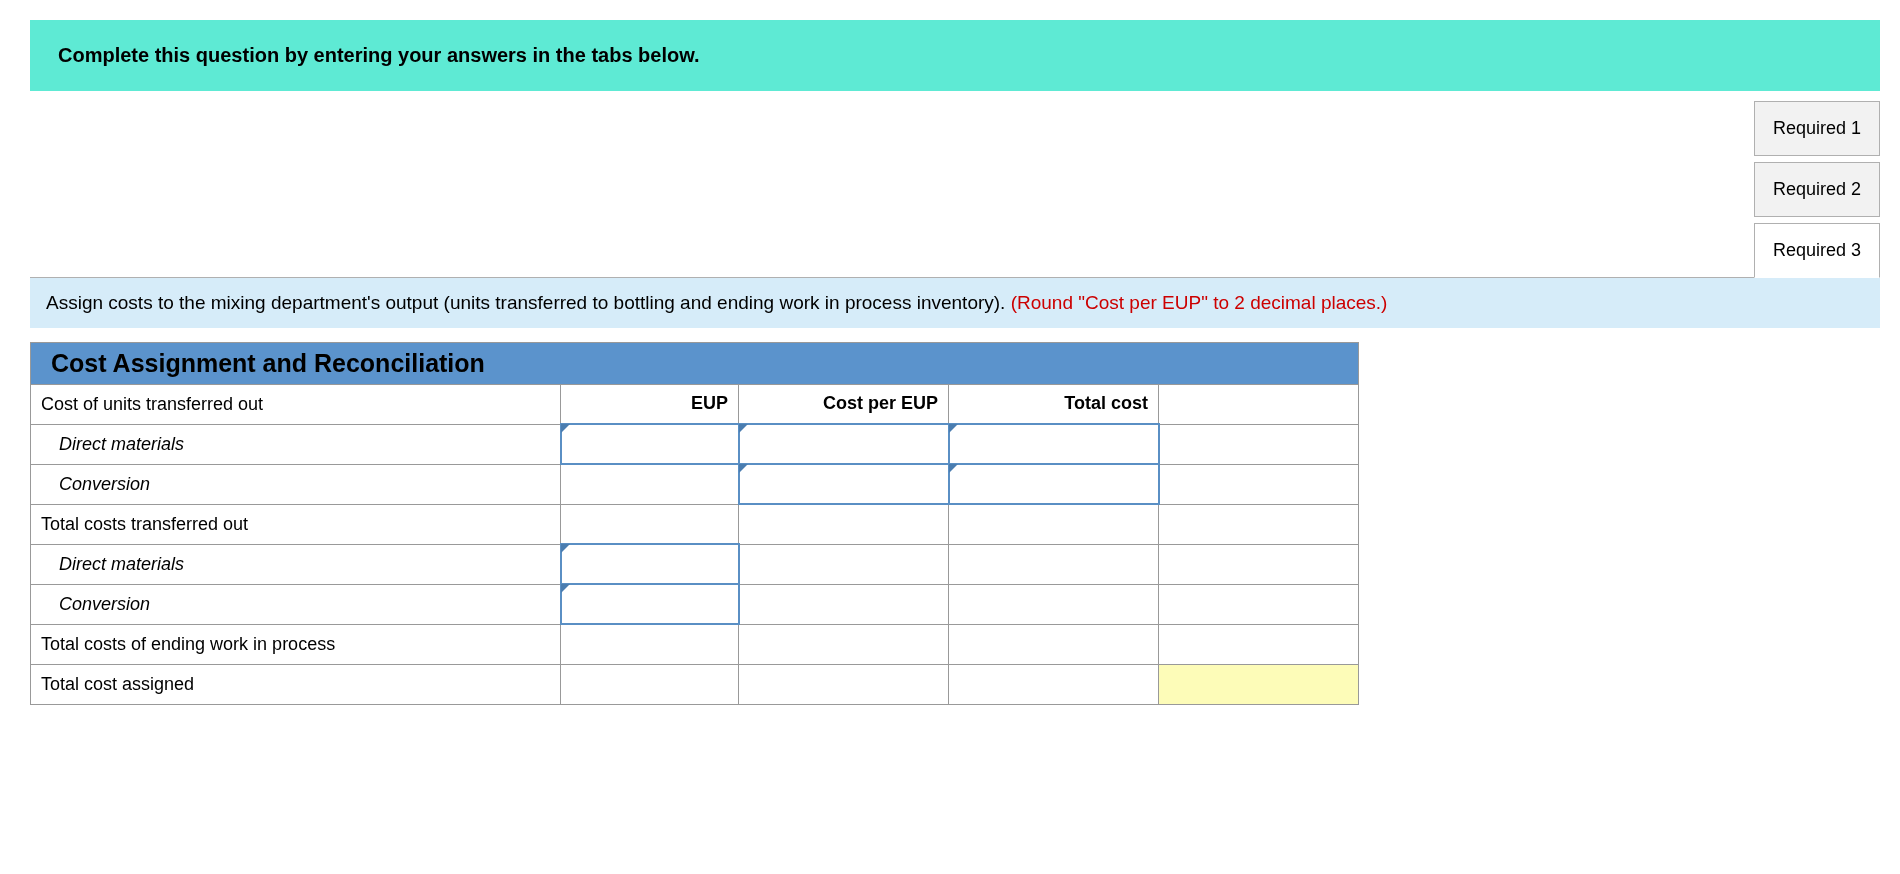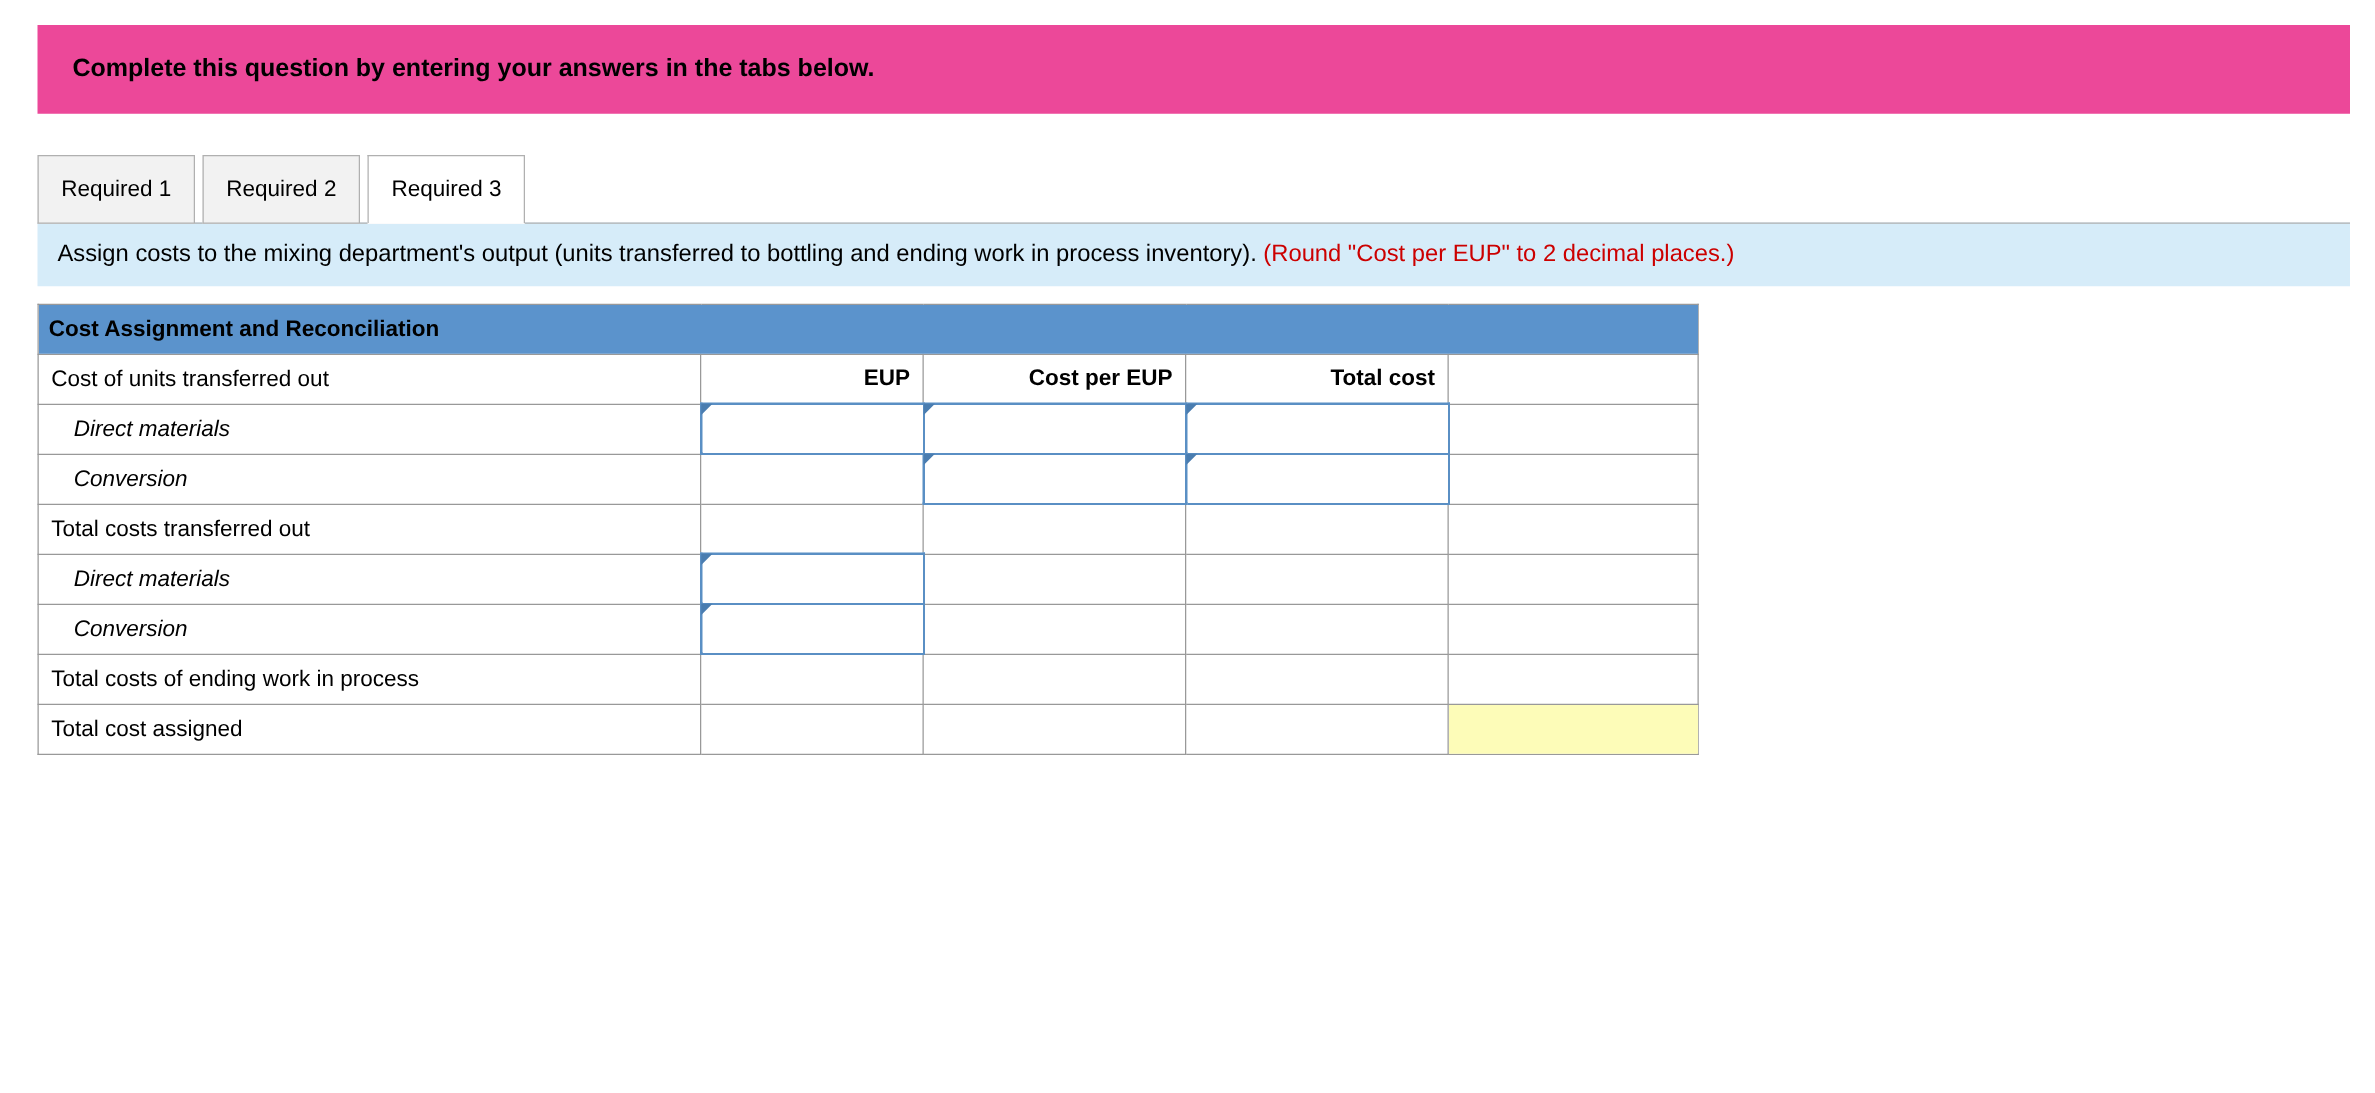--- a/index.html
+++ b/index.html
@@ -5,31 +5,32 @@
   * { box-sizing: border-box; }
   body {
     margin: 0;
     padding: 20px 20px 20px 30px;
     font-family: Arial, Helvetica, sans-serif;
     font-size: 18px;
     color: #000;
     background: #fff;
   }
   .instruction-banner {
-    background: #ec4899;
+    background: #5eead4;
     padding: 24px 28px;
     font-weight: bold;
     font-size: 20px;
-    margin-bottom: 32px;
+    margin-bottom: 9px;
   }
   .tabs {
     display: flex;
     gap: 6px;
     margin-bottom: 0;
     align-items: flex-end;
+    flex-direction: column;
   }
   .tab {
     border: 1px solid #b0b0b0;
     background: #f2f2f2;
     padding: 16px 18px;
     font-size: 18px;
     cursor: pointer;
     position: relative;
     top: 1px;
   }
@@ -55,23 +56,23 @@
     border: 1px solid #999;
     padding: 6px 10px;
     height: 40px;
     vertical-align: middle;
     font-size: 18px;
     position: relative;
   }
   .tbl .title-row td {
     background: #5b93cc;
     font-weight: bold;
-    font-size: 18px;
+    font-size: 25px;
     color: #000;
-    padding: 6px 8px;
+    padding: 6px 20px;
   }
   .label-col { width: 530px; }
   .num-col { width: 178px; text-align: center; }
   .num-col2 { width: 210px; text-align: center; }
   .num-col3 { width: 210px; text-align: center; }
   .num-col4 { width: 200px; text-align: center; }
   .hdr { font-weight: bold; text-align: right; }
   .indent1 { padding-left: 28px !important; font-style: italic; }
   .inputcell {
     border: 2px solid #5a8fc4 !important;

